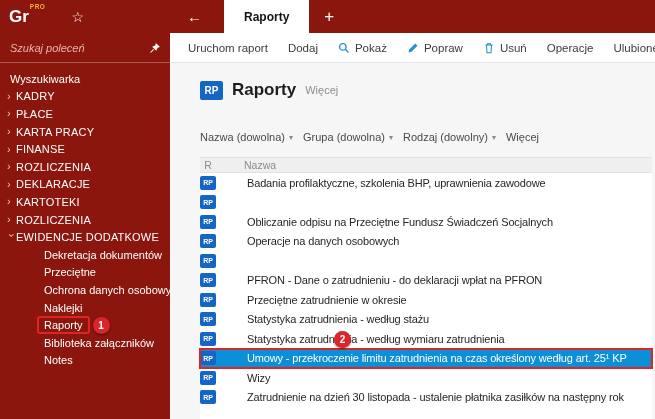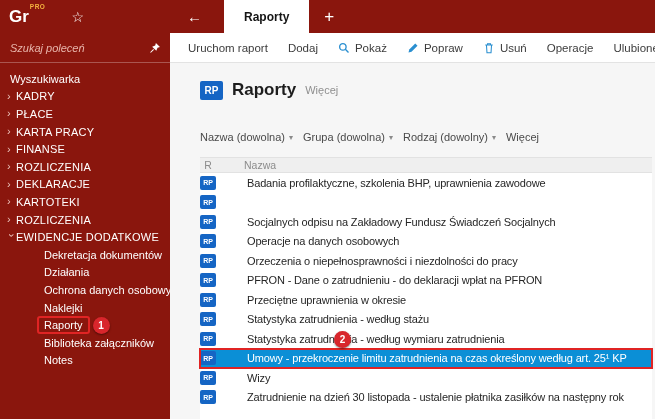--- a/index.html
+++ b/index.html
@@ -135,21 +135,21 @@
             <span>ROZLICZENIA</span>
           </div>
         <div class="nav-item section">
             <span class="chev down">›</span>
             <span>EWIDENCJE DODATKOWE</span>
           </div>
         <div class="nav-item sub">
             <span>Dekretacja dokumentów</span>
           </div>
         <div class="nav-item sub">
-            <span>Działania</span>
+            <span>Przeciętne</span>
           </div>
         <div class="nav-item sub">
             <span>Ochrona danych osobowych</span>
           </div>
         <div class="nav-item sub">
             <span>Naklejki</span>
           </div>
         <div class="nav-item sub">
           <span class="annot-box"><span>Raporty</span></span>
           <span class="badge badge1">1</span>
@@ -245,37 +245,36 @@
           <div class="rows">
             <div class="row">
                 <span class="rp">RP</span>
                 <span class="nm">Badania profilaktyczne, szkolenia BHP, uprawnienia zawodowe</span>
               </div>
             <div class="row">
                 <span class="rp">RP</span>
               </div>
             <div class="row">
                 <span class="rp">RP</span>
-                <span class="nm">Socjalnych odpisu na Zakładowy Fundusz Świadczeń Socjalnych</span>
+                <span class="nm">Obliczanie odpisu na Przeciętne Fundusz Świadczeń Socjalnych</span>
               </div>
             <div class="row">
                 <span class="rp">RP</span>
                 <span class="nm">Operacje na danych osobowych</span>
               </div>
             <div class="row">
                 <span class="rp">RP</span>
-                <span class="nm">Orzeczenia o niepełnosprawności i niezdolności do pracy</span>
               </div>
             <div class="row">
                 <span class="rp">RP</span>
                 <span class="nm">PFRON - Dane o zatrudnieniu - do deklaracji wpłat na PFRON</span>
               </div>
             <div class="row">
                 <span class="rp">RP</span>
-                <span class="nm">Przeciętne uprawnienia w okresie</span>
+                <span class="nm">Przeciętne zatrudnienie w okresie</span>
               </div>
             <div class="row">
                 <span class="rp">RP</span>
                 <span class="nm">Statystyka zatrudnienia - według stażu</span>
               </div>
             <div class="row">
                 <span class="rp">RP</span>
                 <span class="nm">Statystyka zatrudnienia - według wymiaru zatrudnienia</span>
               </div>
             <div class="row selected">

